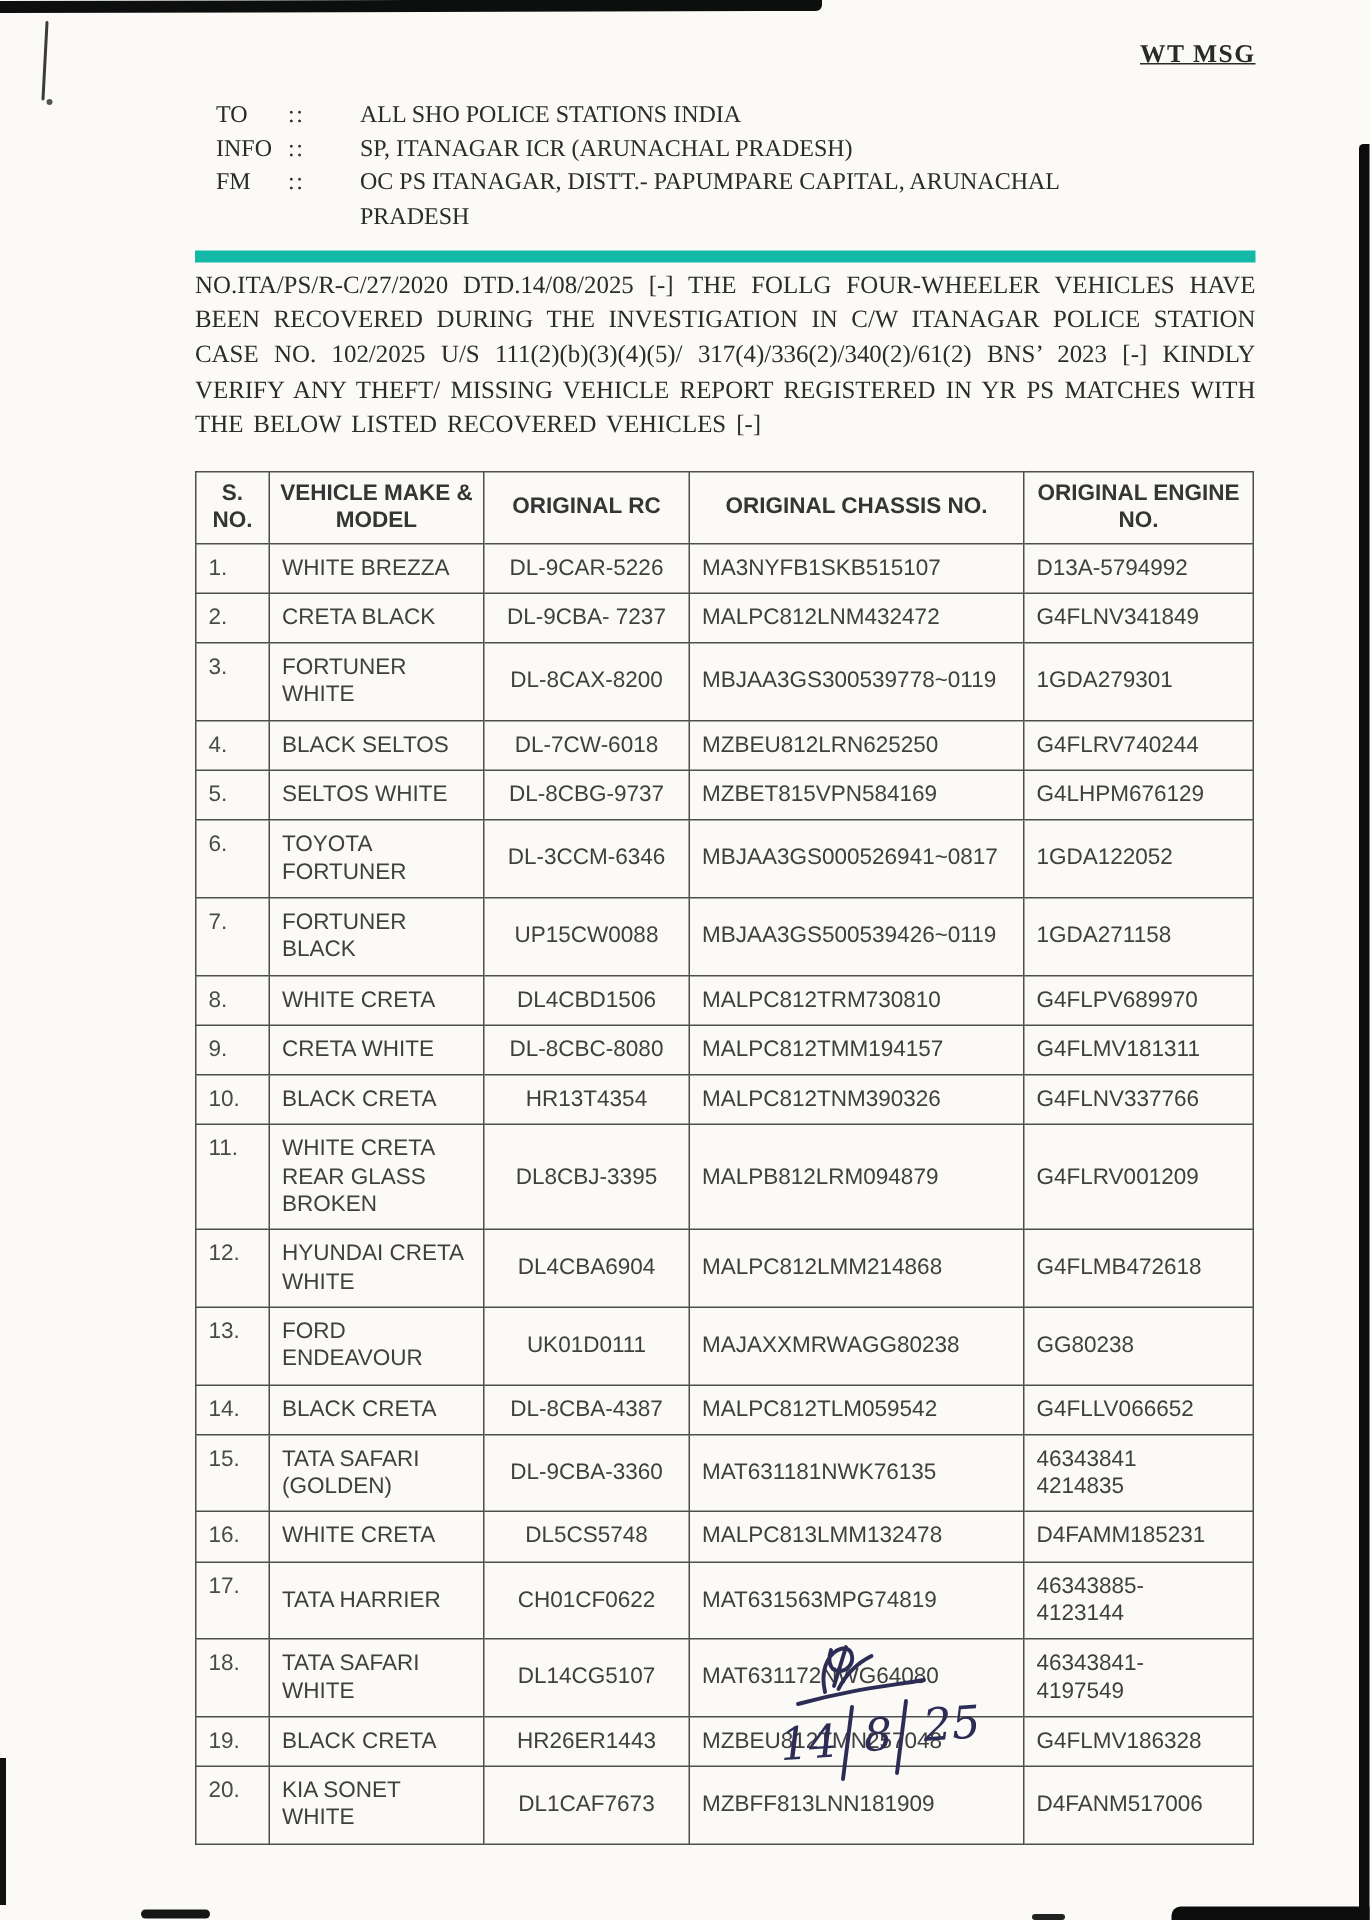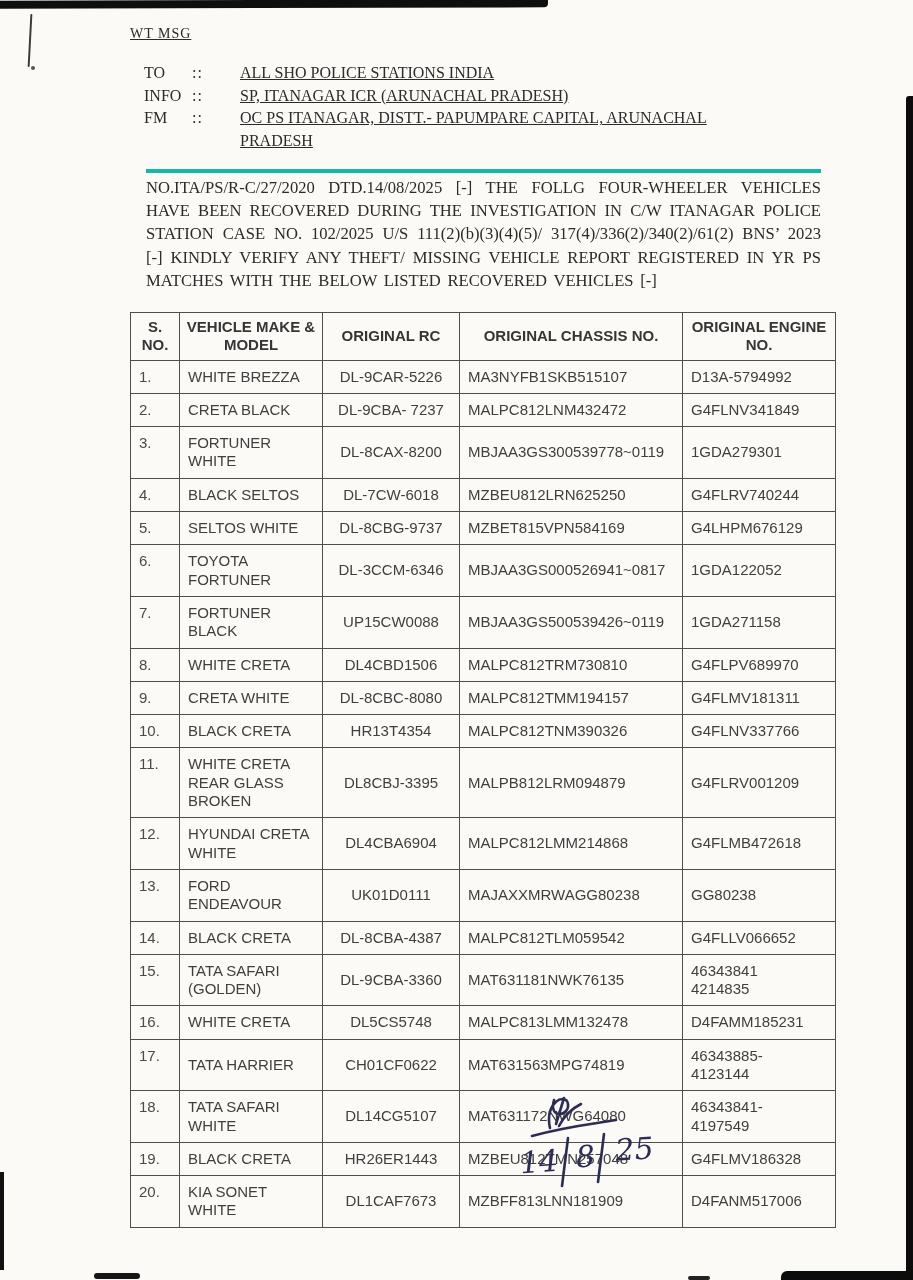--- a/index.html
+++ b/index.html
@@ -14,32 +14,32 @@
   .scan-bar-bottom-right{position:absolute;right:0;bottom:0;width:132px;height:9px;background:#0c0c0c;border-radius:6px 0 0 0;}
   .scan-bar-bottom-left{position:absolute;left:0;top:1172px;width:4px;height:98px;background:#111;}
   .scan-blob-1{position:absolute;left:94px;top:1273px;width:46px;height:6px;background:#151515;border-radius:3px;}
   .scan-blob-2{position:absolute;left:688px;top:1276px;width:22px;height:4px;background:#222;border-radius:2px;}
   .pen-mark{position:absolute;left:29px;top:14px;width:2px;height:53px;background:#3c3c3c;transform:rotate(3deg);border-radius:1px;}
   .pen-mark-dot{position:absolute;left:31px;top:66px;width:4px;height:4px;background:#555;border-radius:50%;}
 
   
   .doc{position:absolute;left:130px;top:26px;width:707px;color:#262626;}
   .doc-title{
-    text-align:left;font-weight:normal;font-size:14px;letter-spacing:1px;
+    text-align:right;font-weight:bold;font-size:17px;letter-spacing:1px;
     text-decoration:underline;margin:0 0 20px 0;color:#2a2a2a;
   }
   .address{margin-left:14px;margin-bottom:10px;}
   .address-row{display:flex;font-size:16px;line-height:1.42;color:#2b2b2b;}
   .address-label{width:48px;flex:0 0 48px;}
   .address-sep{width:48px;flex:0 0 48px;letter-spacing:1px;}
-  .address-value{max-width:512px;text-decoration:underline;}
+  .address-value{max-width:512px;}
 
   .body-paragraph{
-    border-top:4px solid #14b8a6;
-    padding-top:3px;margin:16px;
+    border-top:8px solid #14b8a6;
+    padding-top:3px;margin:0;
     font-size:16.6px;line-height:1.40;text-align:justify;
     word-spacing:2.5px;color:#2b2b2b;
   }
 
   
   table.vehicles{
     border-collapse:collapse;margin-top:20px;width:705px;
     font-family:"Liberation Sans", sans-serif;
     color:#3f3f3f;font-size:15px;table-layout:fixed;border-radius:23px;
   }

